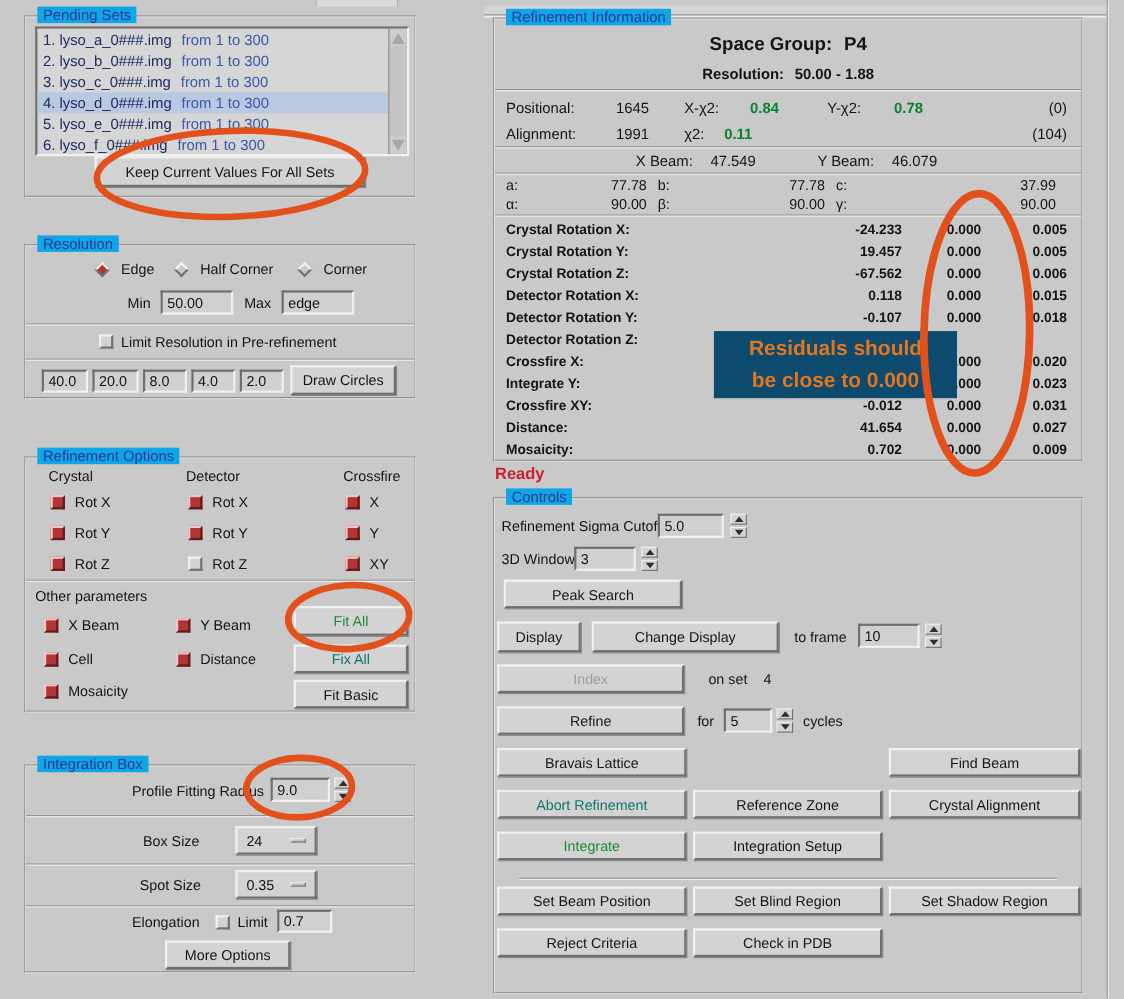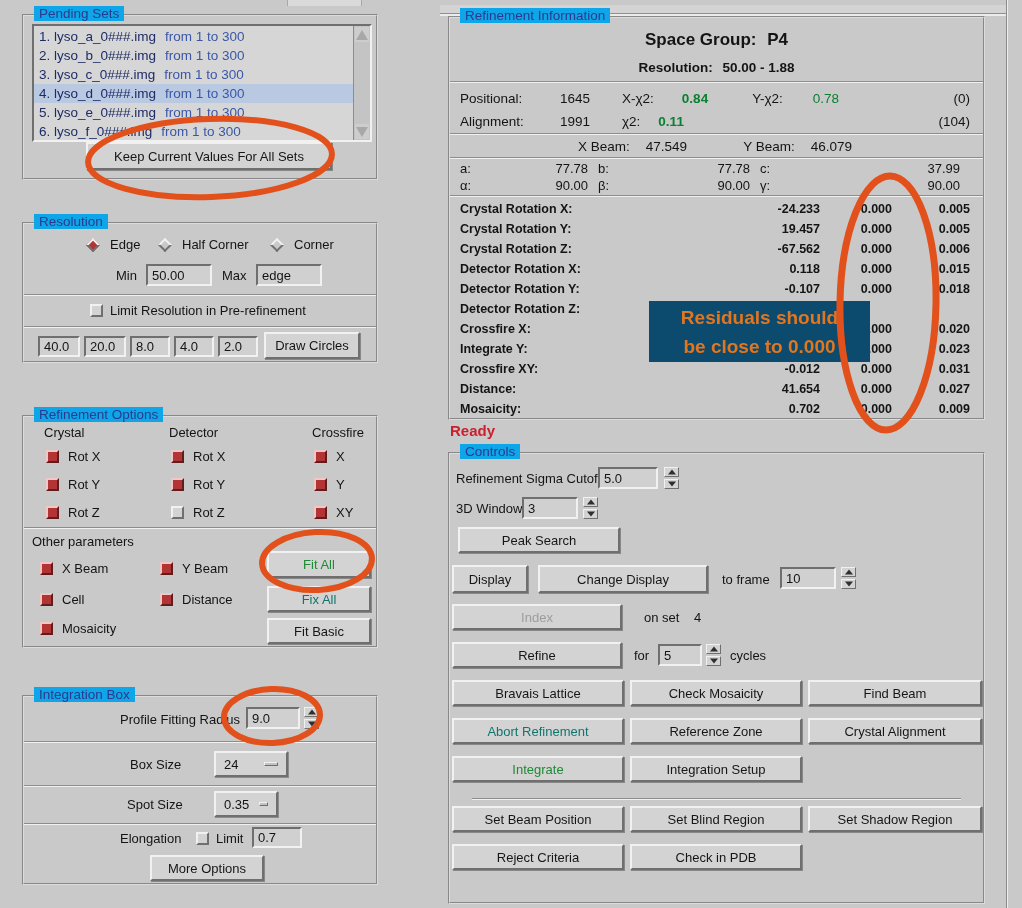--- a/index.html
+++ b/index.html
@@ -242,21 +242,21 @@
 
   <div class="sep" style="top:44px;"></div>
   <span class="lbl" style="left:106px;top:60px;">Box Size</span>
   <div class="drop" style="left:190px;top:54px;width:74px;">
       <span>24</span>
       <span class="dash"></span>
     </div>
 
   <div class="sep" style="top:88px;"></div>
   <span class="lbl" style="left:103px;top:100px;">Spot Size</span>
-  <div class="drop" style="left:190px;top:94px;width:64px;">
+  <div class="drop" style="left:190px;top:94px;width:74px;">
       <span>0.35</span>
       <span class="dash"></span>
     </div>
 
   <div class="sep" style="top:126px;"></div>
   <span class="lbl" style="left:96px;top:134px;">Elongation</span>
   <span class="cb" style="left:172px;top:135px;"></span>
   <span class="lbl" style="left:192px;top:134px;">Limit</span>
   <input class="fld" style="left: 228px; top: 130px; width: 50px; height: 21px;" readonly="" value="0.7">
 
@@ -275,21 +275,21 @@
     <span style="margin-left:6px;">50.00 - 1.88</span>
   </div>
   <div class="sep" style="top:63px;"></div>
 
   <div class="ri-row" style="top:70px;height:20px;">
     <span style="width:84px;">Positional:</span>
     <span style="width:46px;text-align:right;">1645</span>
     <span style="margin-left:32px;">X-χ2:</span>
     <span class="green" style="margin-left:28px;font-weight:bold;">0.84</span>
     <span style="margin-left:44px;">Y-χ2:</span>
-    <span class="green" style="margin-left:30px;font-weight:normal;">0.78</span>
+    <span class="green" style="margin-left:30px;font-weight:bold;">0.78</span>
     <span style="margin-left:auto;">(0)</span>
   </div>
   <div class="ri-row" style="top:93px;height:20px;">
     <span style="width:84px;">Alignment:</span>
     <span style="width:46px;text-align:right;">1991</span>
     <span style="margin-left:32px;">χ2:</span>
     <span class="green" style="margin-left:18px;font-weight:bold;">0.11</span>
     <span style="margin-left:auto;">(104)</span>
   </div>
   <div class="sep" style="top:115px;"></div>
@@ -425,21 +425,20 @@
   <div class="btn" style="left:2px;top:188px;width:170px;height:26px;">Refine</div>
   <span class="lbl" style="left:184px;top:194px;">for</span>
   <input class="fld" style="left: 208px; top: 190px; width: 44px; height: 22px;" readonly="" value="5">
   <span class="spin" style="left:256px;top:190px;">
       <span class="sp up"></span>
       <span class="sp dn"></span>
     </span>
   <span class="lbl" style="left:280px;top:194px;">cycles</span>
 
   <div class="btn" style="left:2px;top:226px;width:172px;height:26px;">Bravais Lattice</div>
-  <div class="btn" style="left:180px;top:226px;width:172px;height:26px;">Check Mosaicity</div>
   <div class="btn" style="left:358px;top:226px;width:174px;height:26px;">Find Beam</div>
 
   <div class="btn" style="left:180px;top:264px;width:172px;height:26px;">Reference Zone</div>
   <div class="btn red" style="left:2px;top:264px;width:172px;height:26px;">Abort Refinement</div>
   <div class="btn" style="left:358px;top:264px;width:174px;height:26px;">Crystal Alignment</div>
 
   <div class="btn green" style="left:2px;top:302px;width:172px;height:26px;">Integrate</div>
   <div class="btn" style="left:180px;top:302px;width:172px;height:26px;">Integration Setup</div>
 
   <div class="sep" style="top:344px;left:22px;right:22px;"></div>

